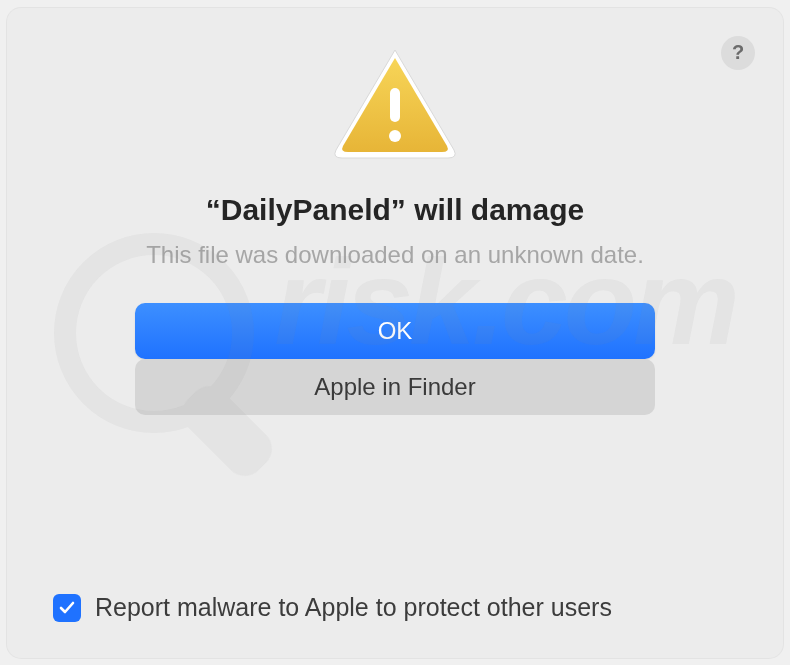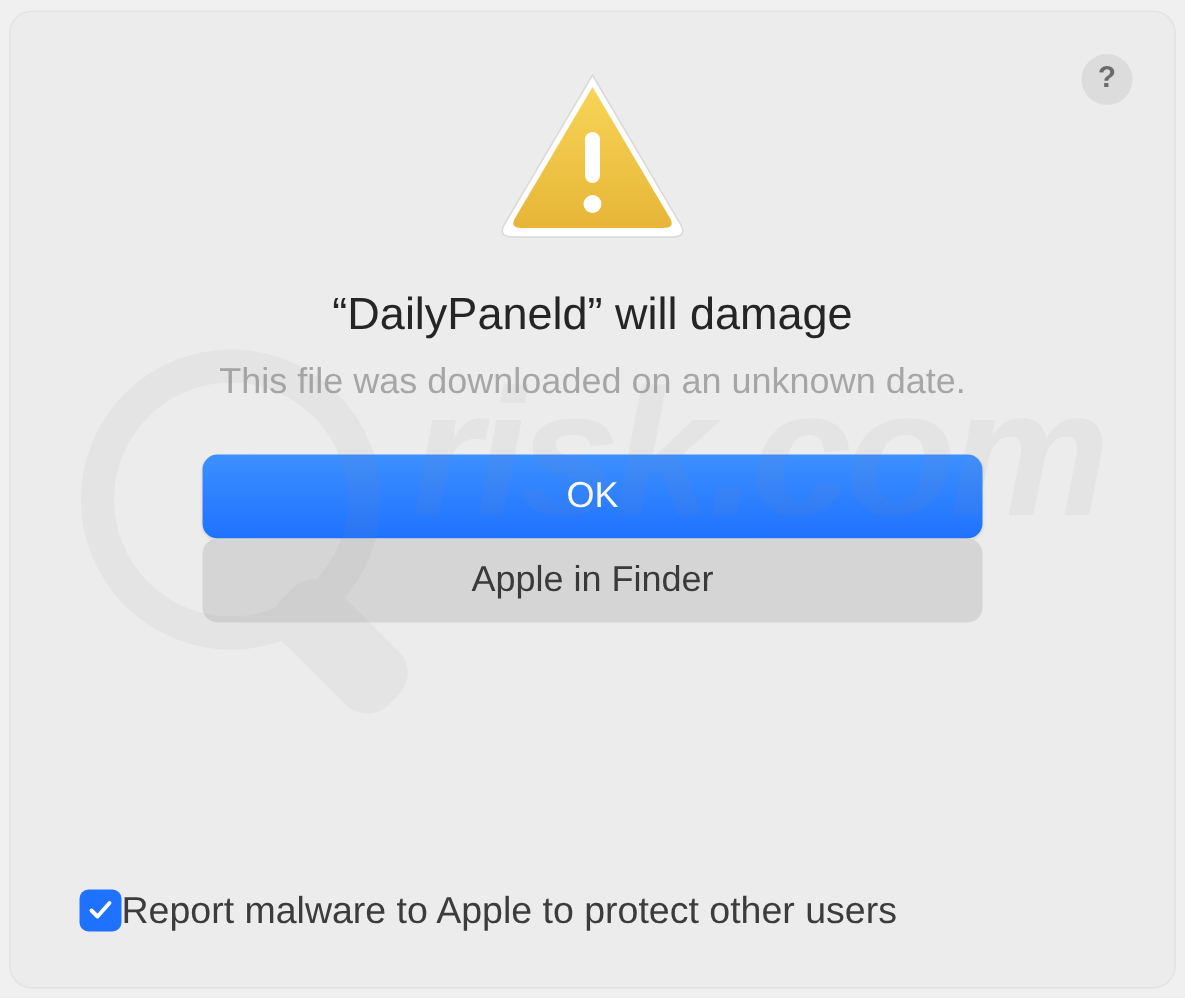--- a/index.html
+++ b/index.html
@@ -48,21 +48,21 @@
       margin-top: 6px;
       width: 130px;
       height: 115px;
     }
     .title-block {
       margin-top: 30px;
       text-align: center;
     }
     .title-line {
       font-size: 30px;
-      font-weight: 400;
+      font-weight: 700;
       color: #252525;
       line-height: 1.25;
     }
     .subtitle {
       margin-top: 13px;
       font-size: 24px;
       color: #a6a6a6;
       text-align: center;
     }
     .buttons {
@@ -90,21 +90,22 @@
     }
     .btn-secondary {
       background: #d5d5d5;
       color: #3a3a3a;
     }
     .checkbox-row {
       position: absolute;
       bottom: 36px;
       left: 46px;
       display: flex;
-      align-items: flex-start;
+      align-items: flex-end;
+      gap: 14px;
     }
     .checkbox {
       width: 28px;
       height: 28px;
       border-radius: 6px;
       background: #1f72ff;
       display: flex;
       align-items: center;
       justify-content: center;
       cursor: pointer;

